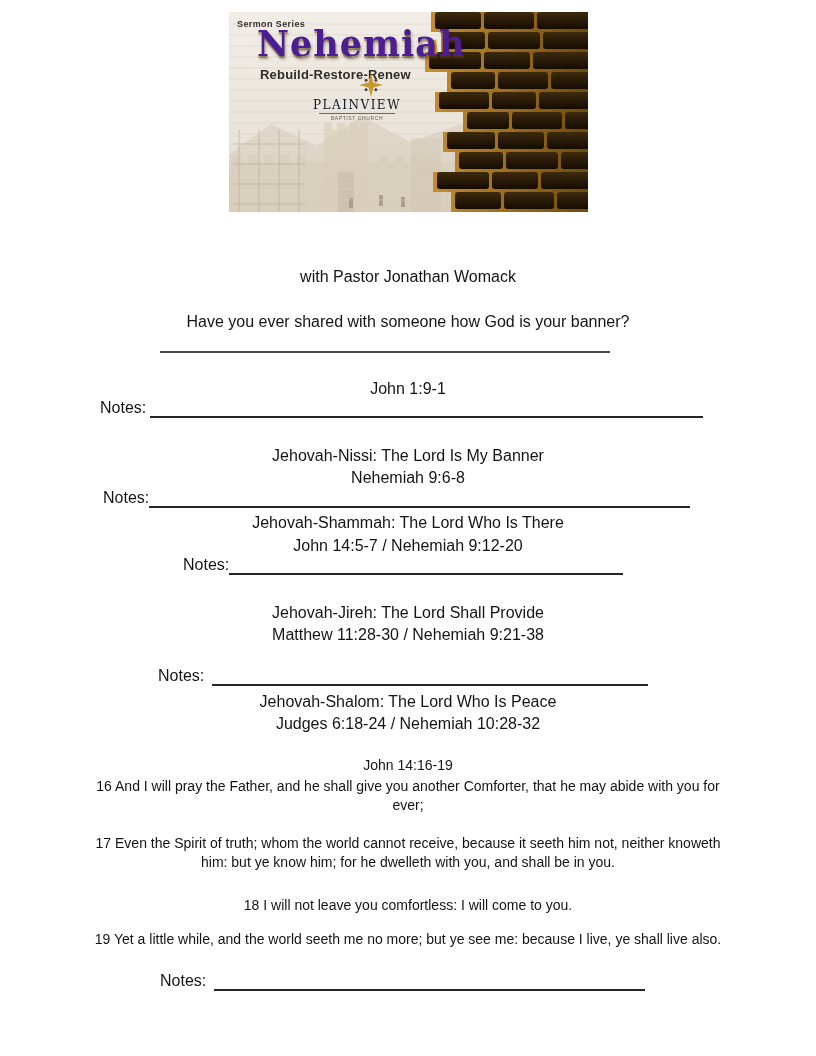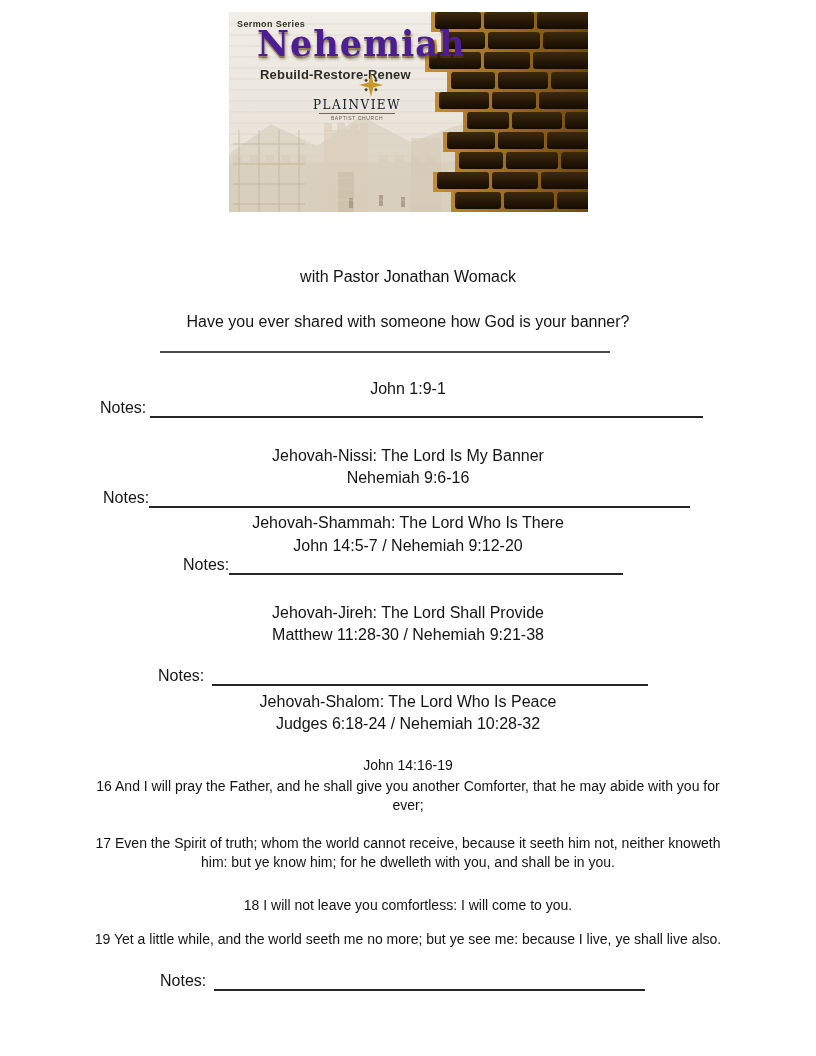--- a/index.html
+++ b/index.html
@@ -227,21 +227,21 @@
   <div class="line" style="top:311px">Have you ever shared with someone how God is your banner?</div>
   <div class="blank-rule"></div>
 
   <div class="line" style="top:378px">John 1:9-1</div>
   <div class="notes-row nr1">
     <span>Notes:</span>
     <span class="rule"></span>
   </div>
 
   <div class="line" style="top:445px">Jehovah-Nissi: The Lord Is My Banner</div>
-  <div class="line" style="top:467px">Nehemiah 9:6-16</div>
+  <div class="line" style="top:467px">Nehemiah 9:6-8</div>
   <div class="notes-row nr2">
     <span>Notes:</span>
     <span class="rule"></span>
   </div>
 
   <div class="line" style="top:512px">Jehovah-Shammah: The Lord Who Is There</div>
   <div class="line" style="top:535px">John 14:5-7 / Nehemiah 9:12-20</div>
   <div class="notes-row nr3">
     <span>Notes:</span>
     <span class="rule"></span>

